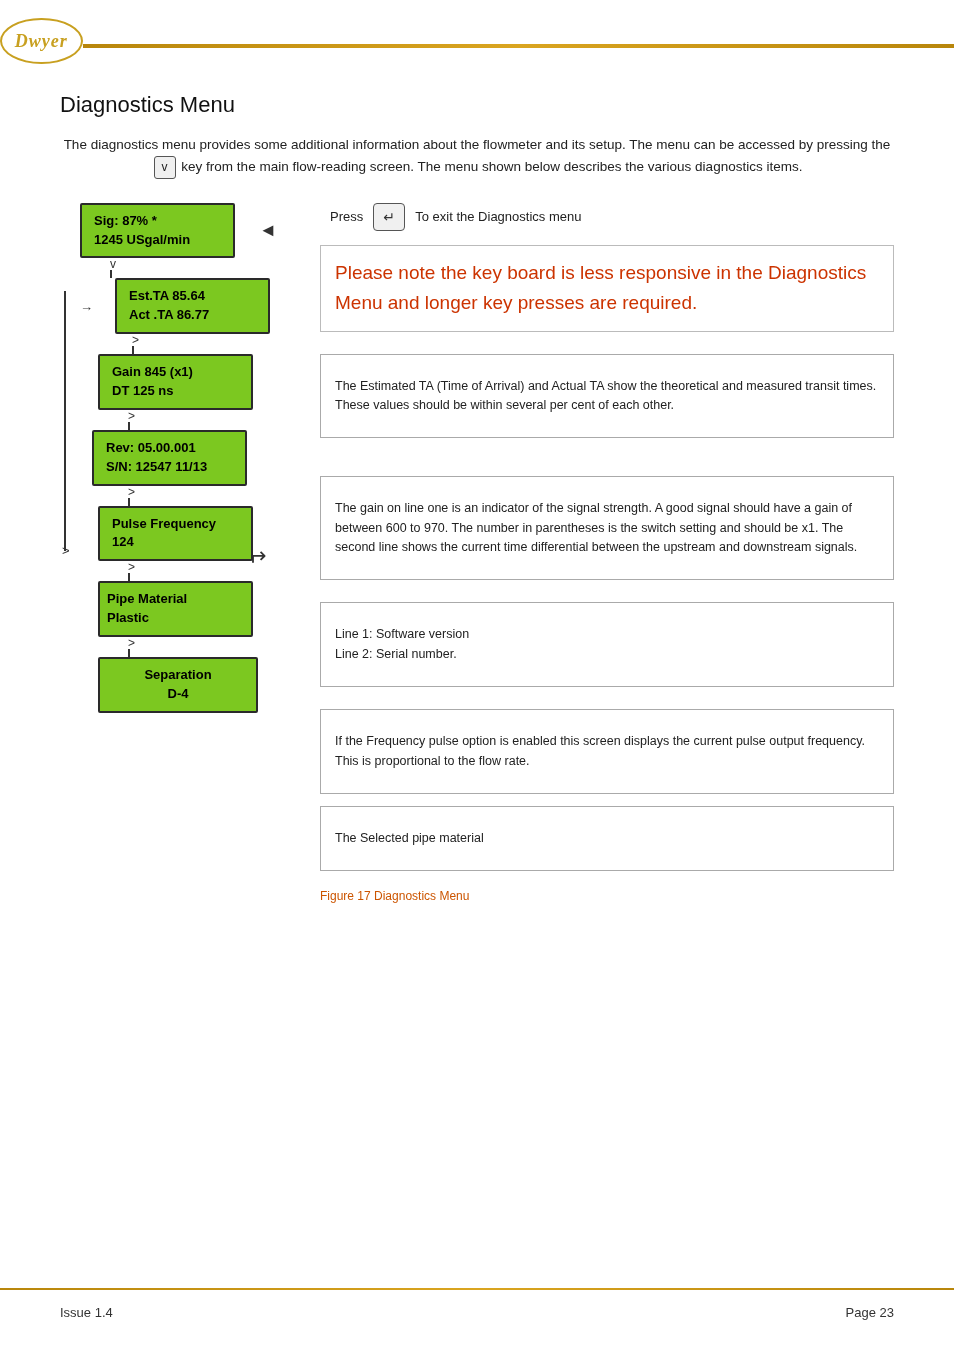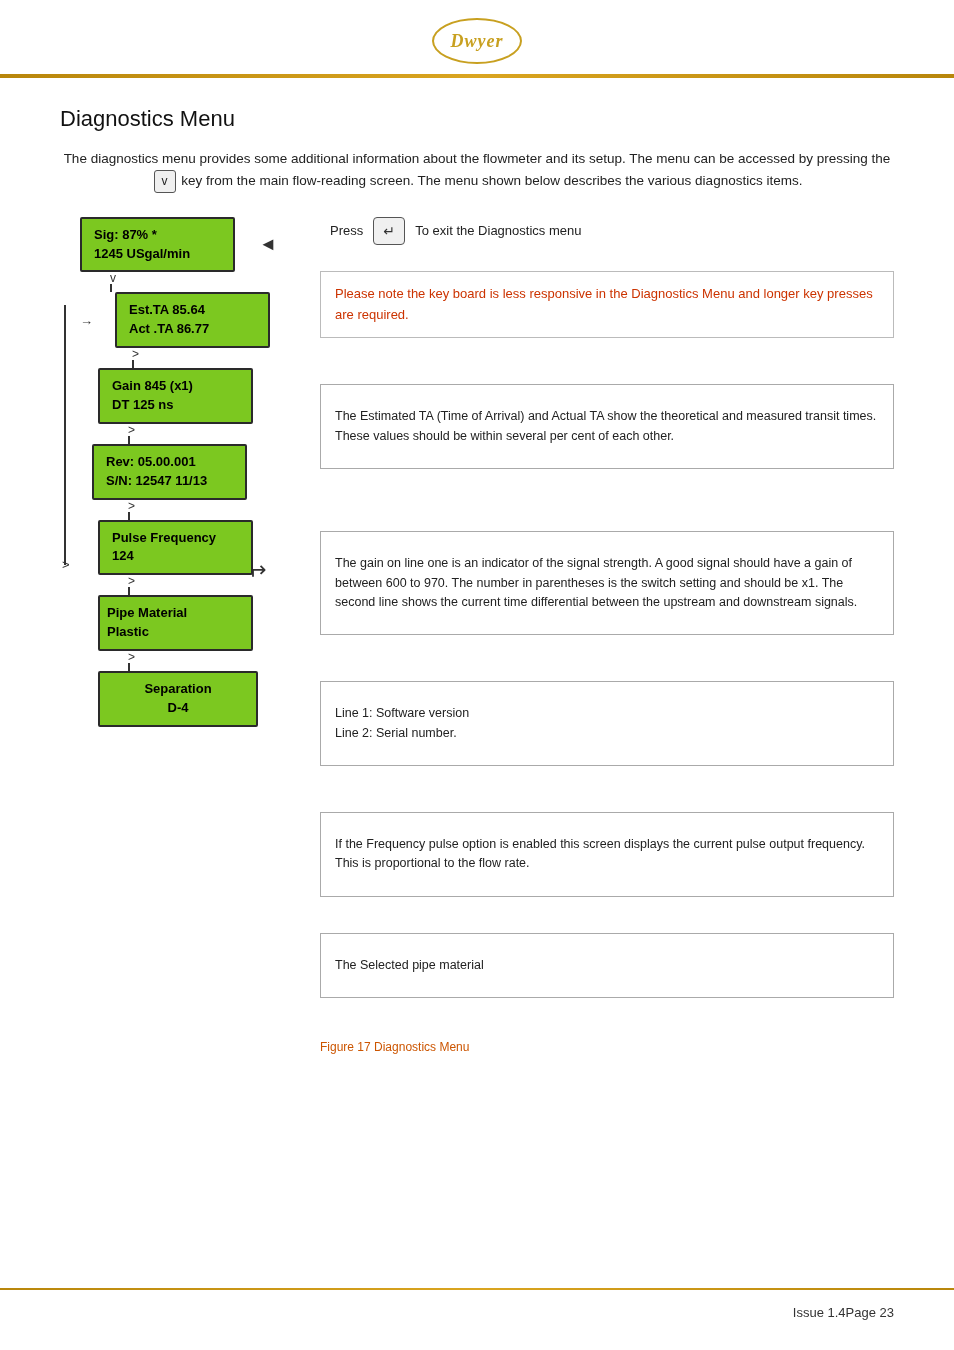--- a/index.html
+++ b/index.html
@@ -9,21 +9,21 @@
       background: #fff;
       color: #222;
       width: 954px;
       min-height: 1350px;
       position: relative;
     }
 
     
     .header {
       display: flex;
-      flex-direction: column;
+      flex-direction: row;
       align-items: center;
       padding: 18px 0 0 0;
     }
     .logo-container {
       width: 90px;
       height: 46px;
       border: 2px solid #c8a020;
       border-radius: 50%;
       display: flex;
       align-items: center;
@@ -92,21 +92,21 @@
       position: relative;
       padding-left: 20px;
     }
 
     
     .desc-col {
       flex: 1;
       padding-left: 40px;
       display: flex;
       flex-direction: column;
-      gap: 12px;
+      gap: 0;
     }
 
     
     .press-enter-row {
       display: flex;
       align-items: center;
       gap: 10px;
       margin-bottom: 14px;
       padding-left: 10px;
     }
@@ -151,21 +151,21 @@
       padding: 22px 14px;
       font-size: 12.5px;
       line-height: 1.55;
       color: #222;
       margin-bottom: 6px;
     }
 
     .desc-box-warning {
       border: 1.5px solid #bbb;
       padding: 12px 14px;
-      font-size: 13px;
+      font-size: 19px;
       line-height: 1.6;
       color: #cc3300;
       margin-bottom: 6px;
     }
 
     
     .figure-caption {
       color: #cc5500;
       font-size: 12px;
       margin-top: 6px;
@@ -180,21 +180,21 @@
       right: 0;
       height: 2px;
       background: linear-gradient(to right, #b8860b, #daa520, #b8860b);
     }
     .footer-text {
       position: absolute;
       bottom: 30px;
       left: 60px;
       right: 60px;
       display: flex;
-      justify-content: flex-end;
+      justify-content: space-between;
       font-size: 13px;
       color: #333;
     }
 
     .connector-label {
       font-size: 12px;
       color: #333;
       margin-left: 30px;
       line-height: 1;
     }

